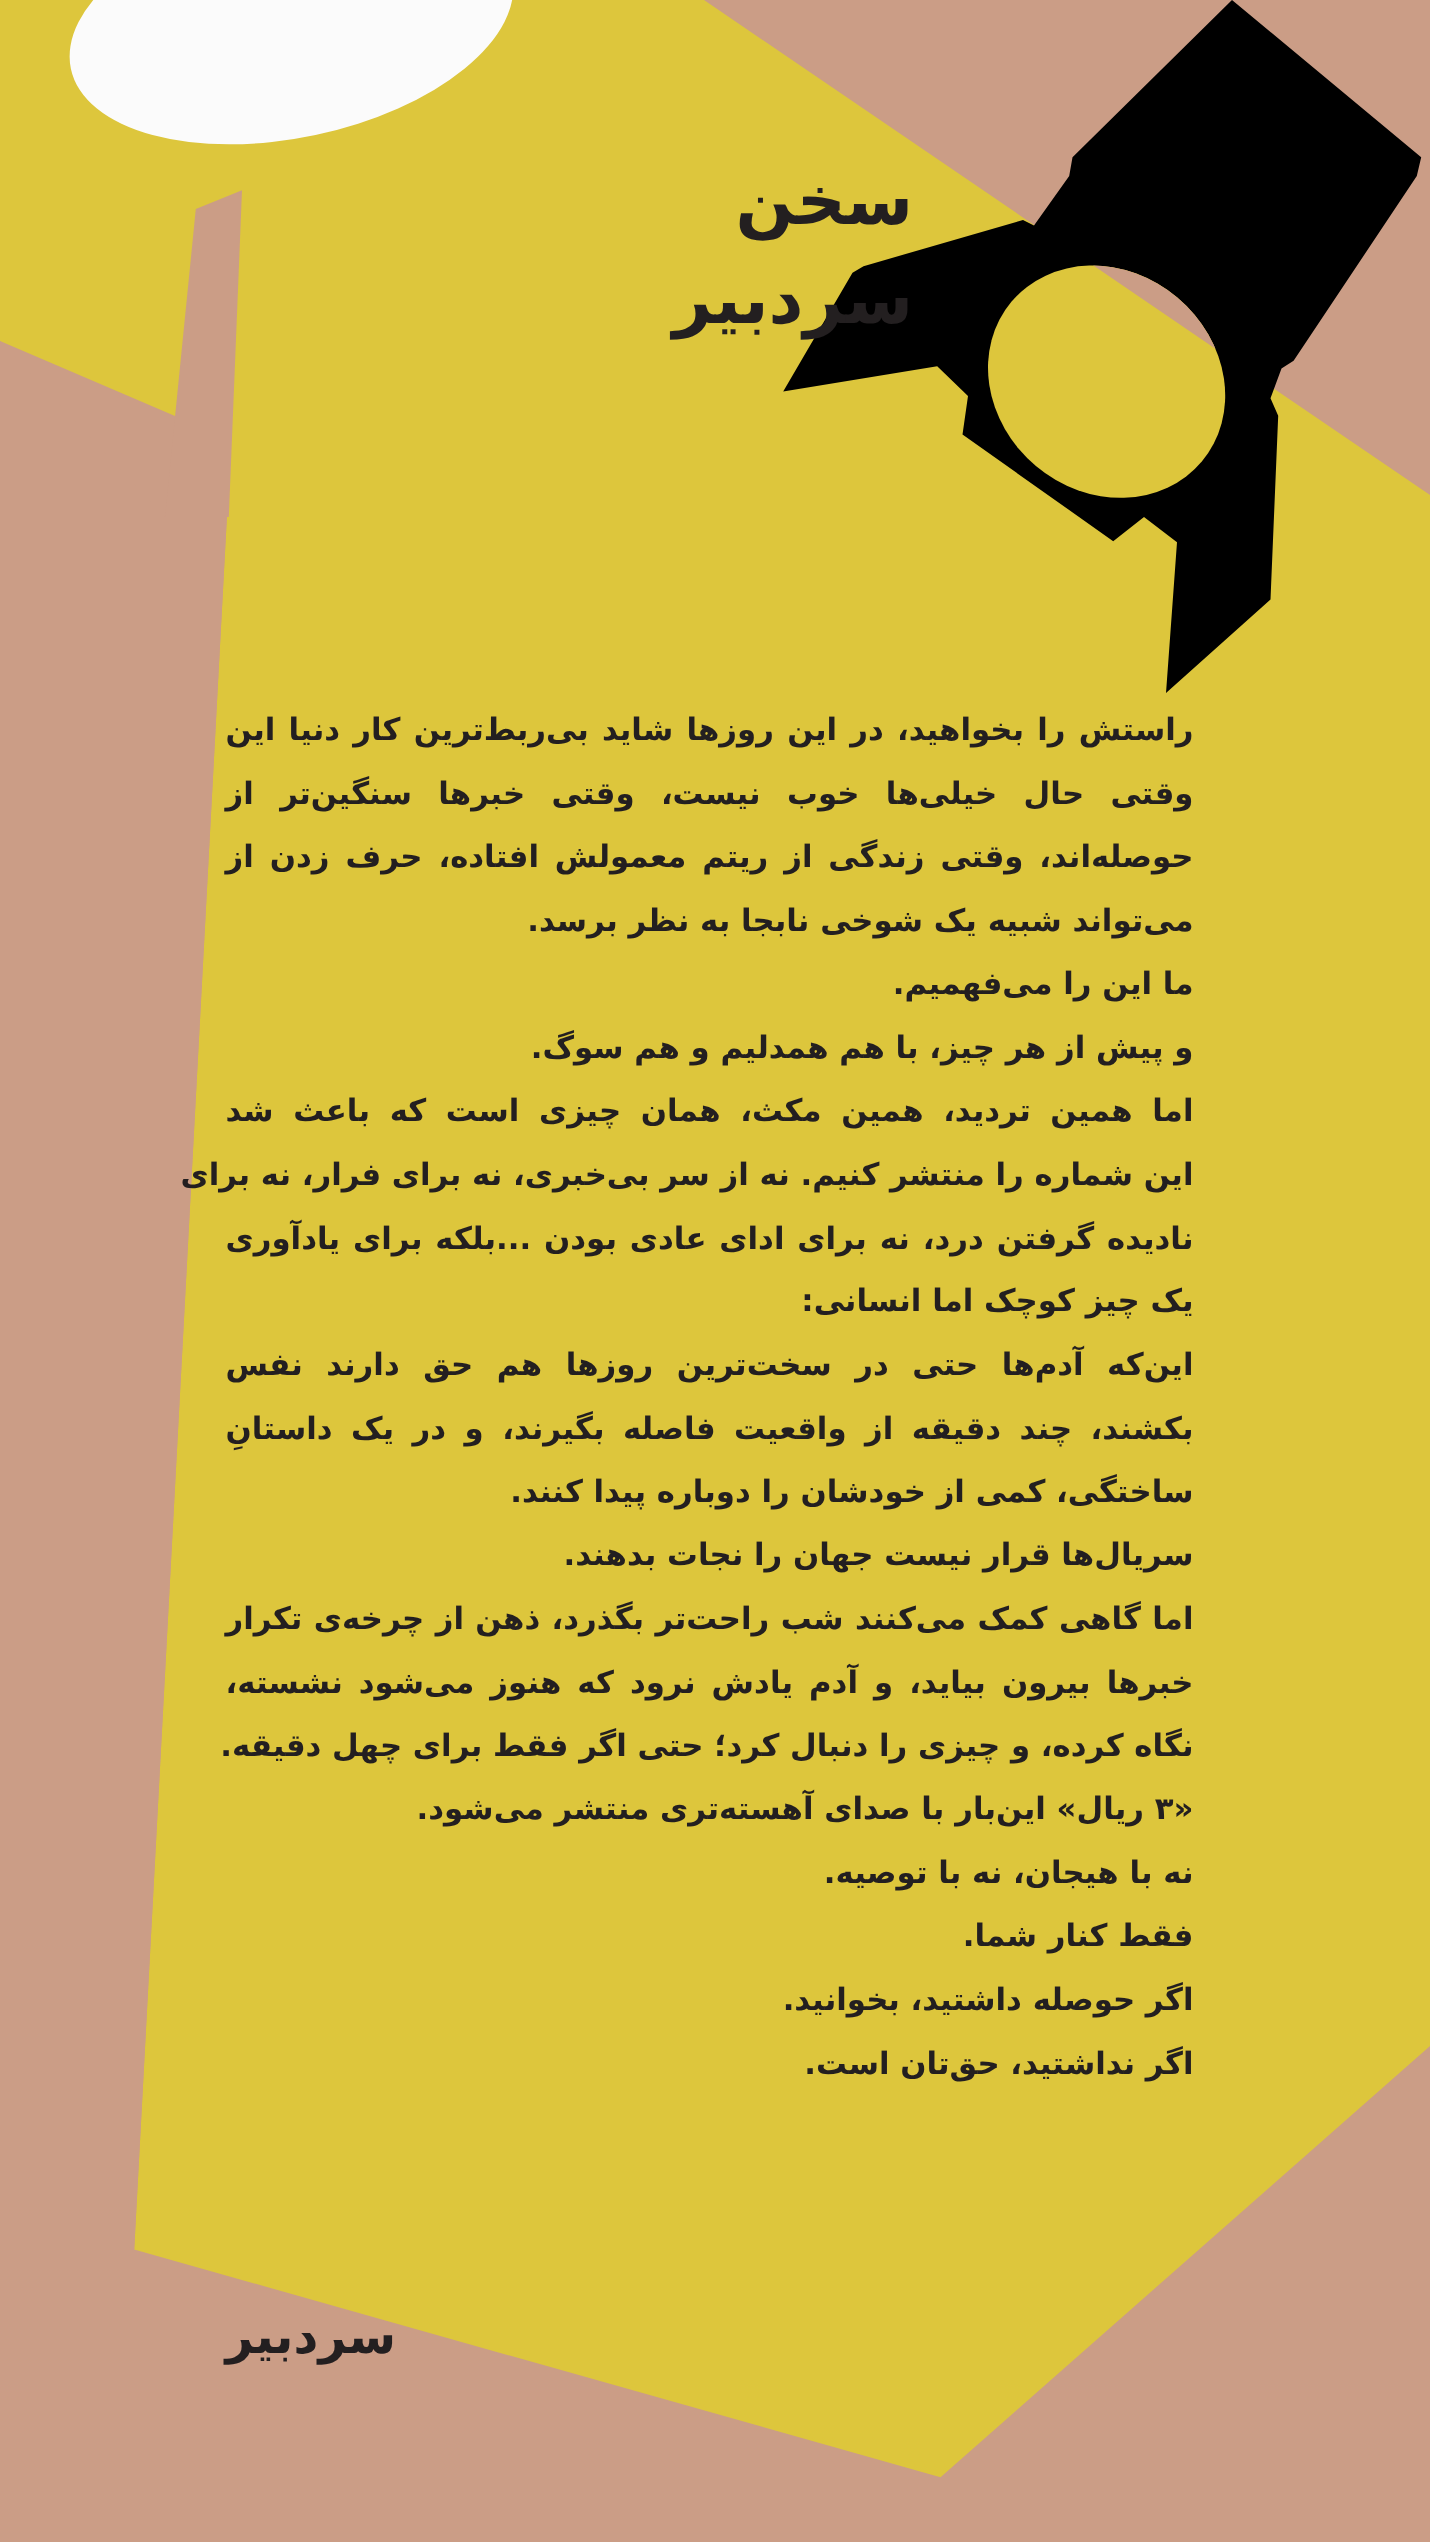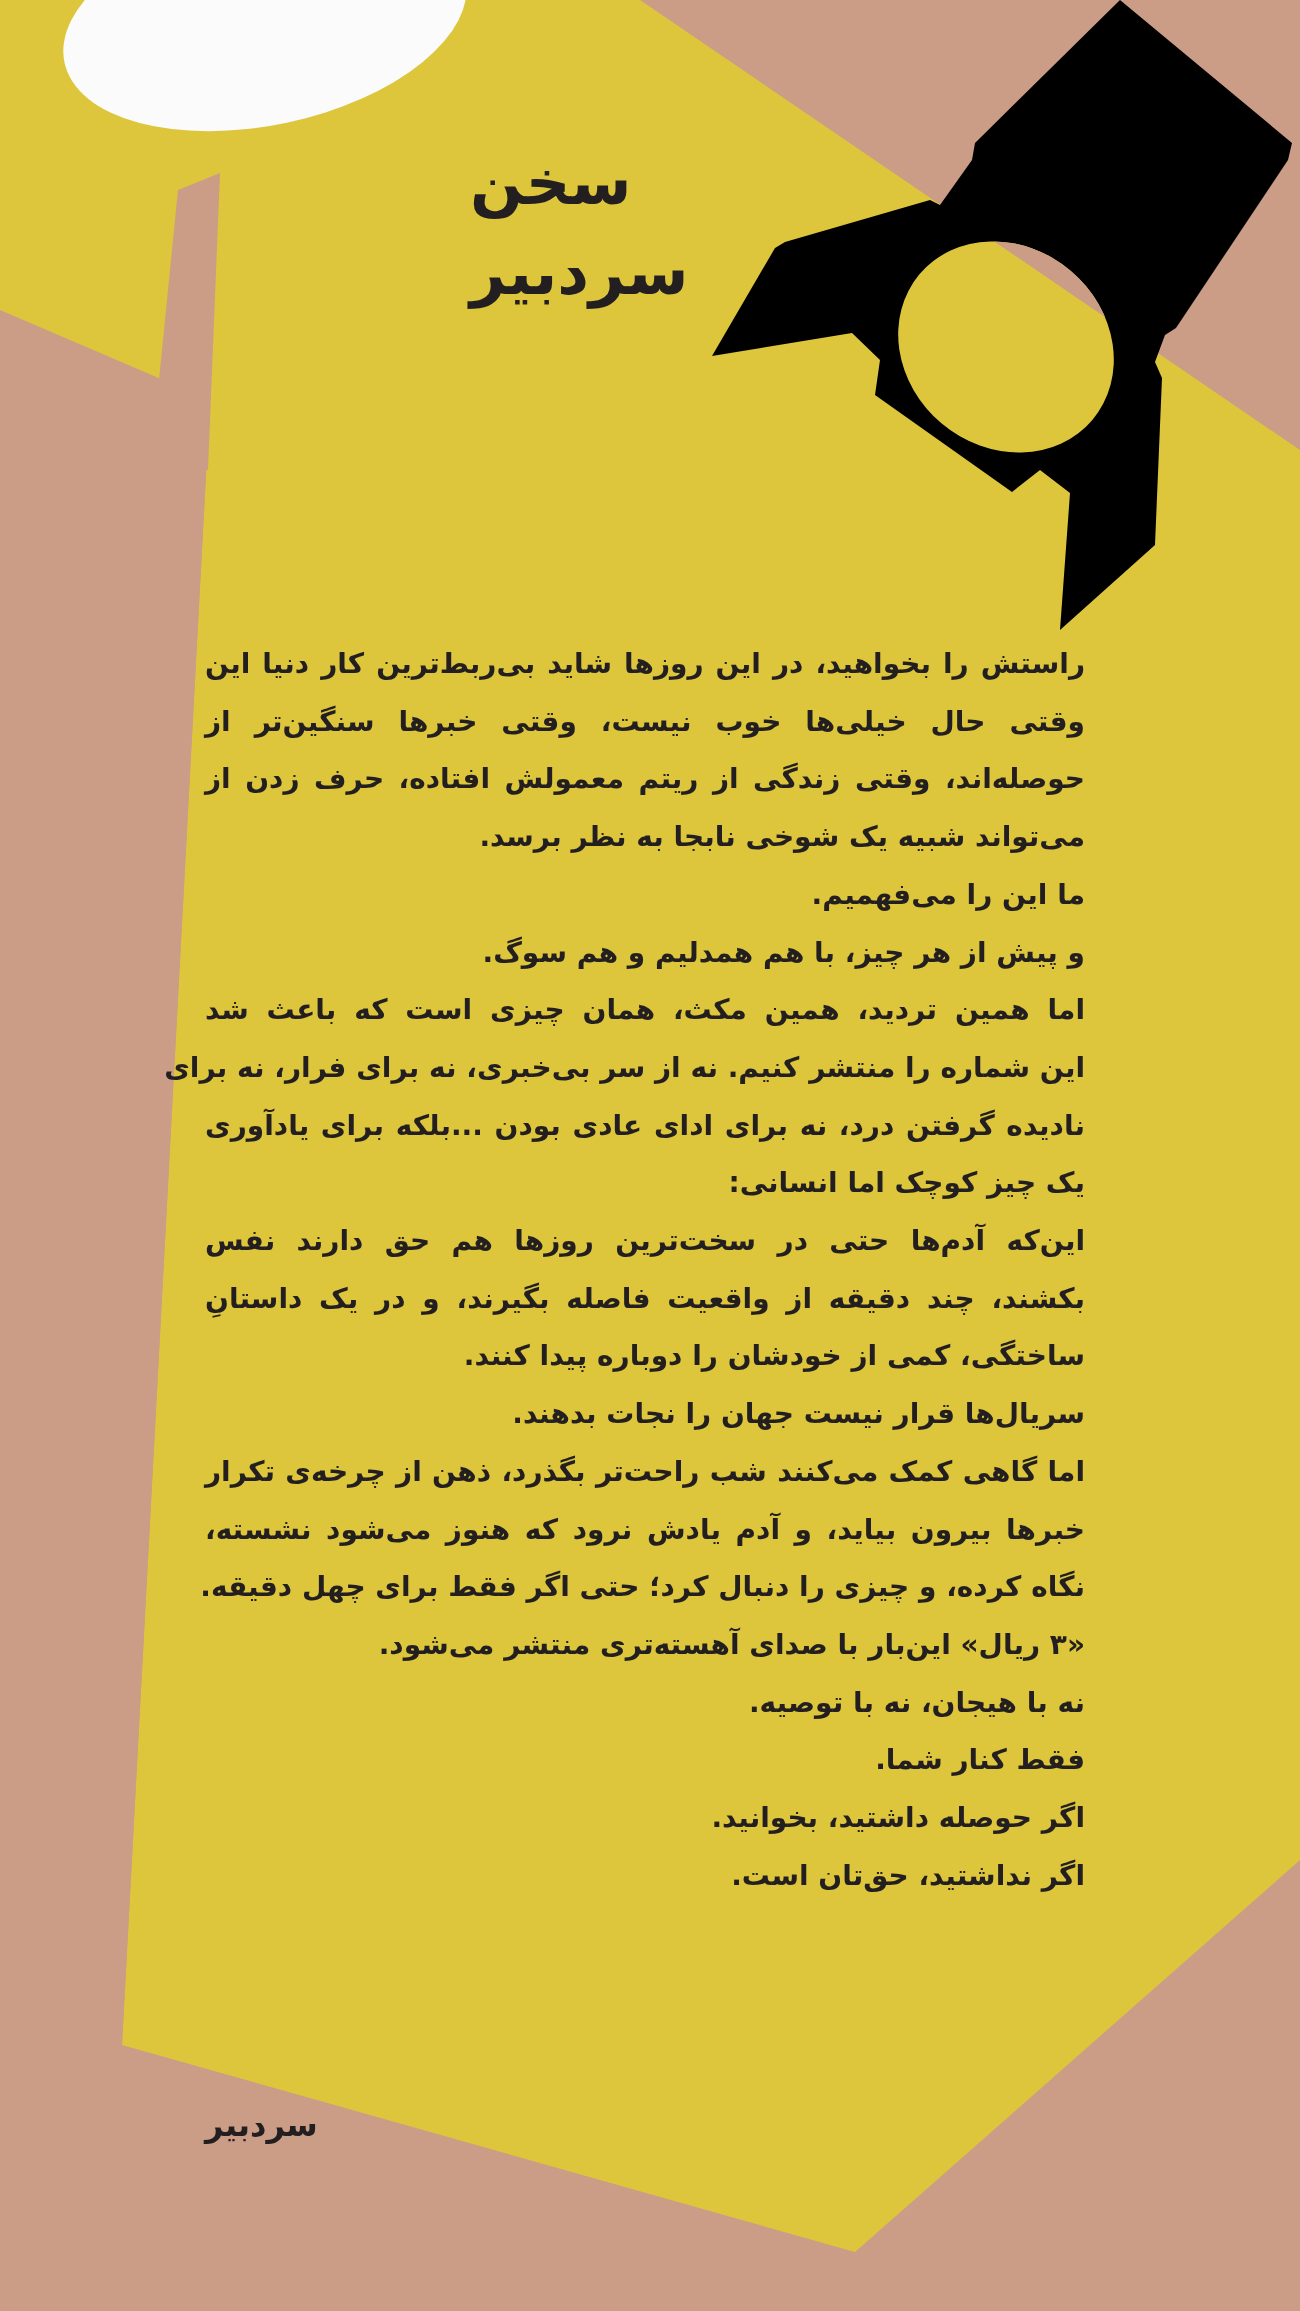--- a/index.html
+++ b/index.html
@@ -14,21 +14,21 @@
   .bg-svg {
     position: absolute;
     left: 0; top: 0;
     width: 1300px; height: 2311px;
   }
   .title {
     position: absolute;
     top: 138px;
     left: 470px;
     width: 360px;
-    text-align: left;
+    text-align: right;
     direction: rtl;
     font-family: "DejaVu Sans", sans-serif;
     font-weight: bold;
     font-size: 62px;
     line-height: 90px;
     color: #231F20;
     letter-spacing: -1px;
   }
   .body-text {
     position: absolute;
@@ -51,21 +51,21 @@
     text-align: justify;
     text-align-last: justify;
   }
   .signature {
     position: absolute;
     top: 2100px;
     left: 205px;
     direction: rtl;
     font-family: "DejaVu Sans", sans-serif;
     font-weight: bold;
-    font-size: 32px;
+    font-size: 44px;
     line-height: 50px;
     color: #231F20;
   }
 </style>
 </head>
 <body>
 
 <svg class="bg-svg" viewBox="0 0 1300 2311" xmlns="http://www.w3.org/2000/svg">
 
   <polygon fill="#DDC63C" points="0,0 640,0 1300,450 1300,1860 855,2252 122,2045 210,400 0,310"></polygon>

